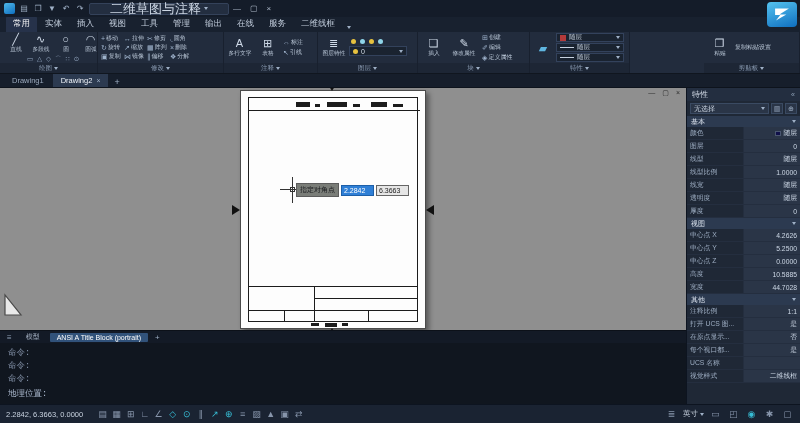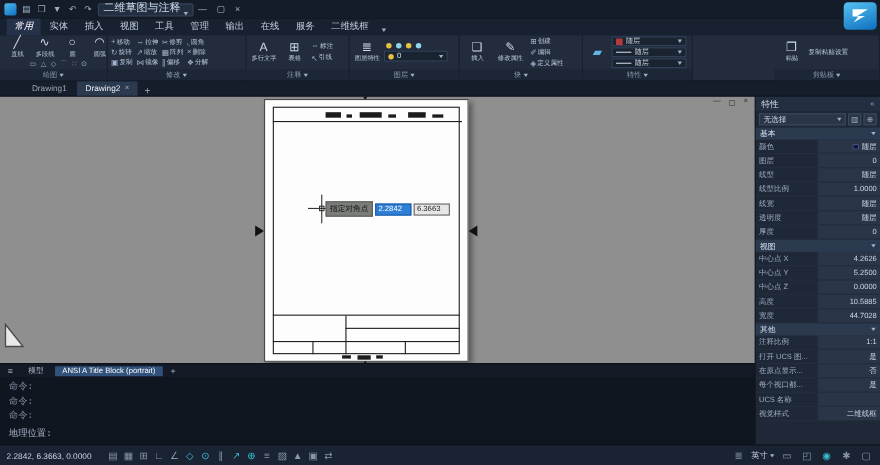--- a/index.html
+++ b/index.html
@@ -5,29 +5,29 @@
   * { margin:0; padding:0; box-sizing:border-box; }
   html,body { width:800px; height:423px; overflow:hidden; }
   body { font-family:"Liberation Sans", sans-serif; background:#0d131c; }
   .app { position:relative; width:800px; height:423px; display:flex; flex-direction:column; }
 
   
   .titlebar { height:17px; background:#141c29; display:flex; align-items:center; padding:0 4px; gap:4px; color:#c3cedd; position:relative; z-index:4; }
   .app-icon { width:11px; height:11px; border-radius:2px; background:linear-gradient(150deg,#4fb9ea,#0f6fc0); flex:none; }
   .qat { display:flex; gap:4px; align-items:center; }
   .qat span { font-size:8px; color:#9fb0c6; width:10px; text-align:center; }
-  .workspace { background:#232e40; border:1px solid #34425a; border-radius:2px; height:12px; display:flex; align-items:flex-end; gap:3px; padding:0 4px; font-size:10px; color:#cdd7e4; }
+  .workspace { background:#232e40; border:1px solid #34425a; border-radius:2px; height:12px; display:flex; align-items:center; gap:3px; padding:0 20px; font-size:13px; color:#cdd7e4; }
   .tb-title { flex:1; text-align:center; font-size:8px; color:#dde4ee; white-space:nowrap; overflow:hidden; }
   .win-controls { display:flex; gap:9px; font-size:8px; color:#aeb9c9; margin-right:36px; }
   .logo { position:absolute; top:2px; right:3px; width:30px; height:25px; border-radius:4px; background:linear-gradient(160deg,#55c3f0,#0f6fc0); display:flex; align-items:center; justify-content:center; z-index:9; }
 
   
   .menubar { height:15px; background:#18212f; display:flex; align-items:flex-end; padding:0 6px; gap:1px; }
   .menu-item { font-size:8.5px; color:#c2cddc; padding:2px 7px 2px; white-space:nowrap; }
-  .menu-item.active { background:#26324a; color:#ffffff; border-radius:2px 2px 0 0;font-style:italic; }
+  .menu-item.active { background:#26324a; color:#ffffff; border-radius:2px 2px 0 0; }
   .menu-caret { margin:0 0 3px 4px; }
 
   .caret { width:0; height:0; border-left:2.5px solid transparent; border-right:2.5px solid transparent; border-top:3px solid #9fb0c6; display:inline-block; flex:none; }
 
   
   .ribbon { height:42px; background:#222c3d; display:flex; border-bottom:1px solid #10161f; }
   .rgroup { border-right:1px solid #18202e; display:flex; flex-direction:column; flex:none; }
   .rg-content { flex:1; display:flex; align-items:center; padding:1px 3px; gap:3px; }
   .rg-label { height:10px; font-size:6.5px; color:#8b9cb3; display:flex; align-items:center; justify-content:center; gap:2px; background:#1d2635; }
   .big-btn { width:25px; display:flex; flex-direction:column; align-items:center; flex:none; }
@@ -48,21 +48,21 @@
   .bulb.alt { background:#8fd4e8; }
   .layer-dd { height:10px; width:58px; background:#1a2330; border:1px solid #33425c; display:flex; align-items:center; gap:3px; padding:0 3px; font-size:7px; color:#d5dee9; }
   .dd { height:9px; width:68px; background:#1a2330; border:1px solid #33425c; display:flex; align-items:center; gap:3px; padding:0 3px; font-size:6.5px; color:#cbd6e4; }
   .dd .line { width:14px; height:1px; background:#c7d2e0; }
   .sw-red { width:6px; height:6px; background:#b43a3a; flex:none; }
   .dd-col { display:flex; flex-direction:column; gap:1px; justify-content:center; }
   .rspacer { flex:1; border-right:none; }
   .clip-small { font-size:6px; color:#b9c6d6; white-space:nowrap; }
 
   
-  .doctabs { height:14px; background:#161e2b; display:flex; align-items:flex-end; padding-left:21px; gap:1px; border-bottom:1px solid #0d131c; }
+  .doctabs { height:14px; background:#161e2b; display:flex; align-items:flex-end; padding-left:4px; gap:1px; border-bottom:1px solid #0d131c; }
   .dtab { font-size:7.5px; color:#9aa8bc; height:13px; display:flex; align-items:center; gap:4px; padding:0 8px; }
   .dtab.active { background:#2c3a50; color:#eef3f9; }
   .dtab .x { font-size:7px; color:#9fb0c6; }
   .dtab-add { color:#9fb0c6; font-size:9px; padding:0 5px; }
 
   
   .main { display:flex; height:316px; }
   .left-col { width:686px; display:flex; flex-direction:column; }
 
   .canvas { position:relative; height:242px; background:#8f8f8f; overflow:hidden; }

